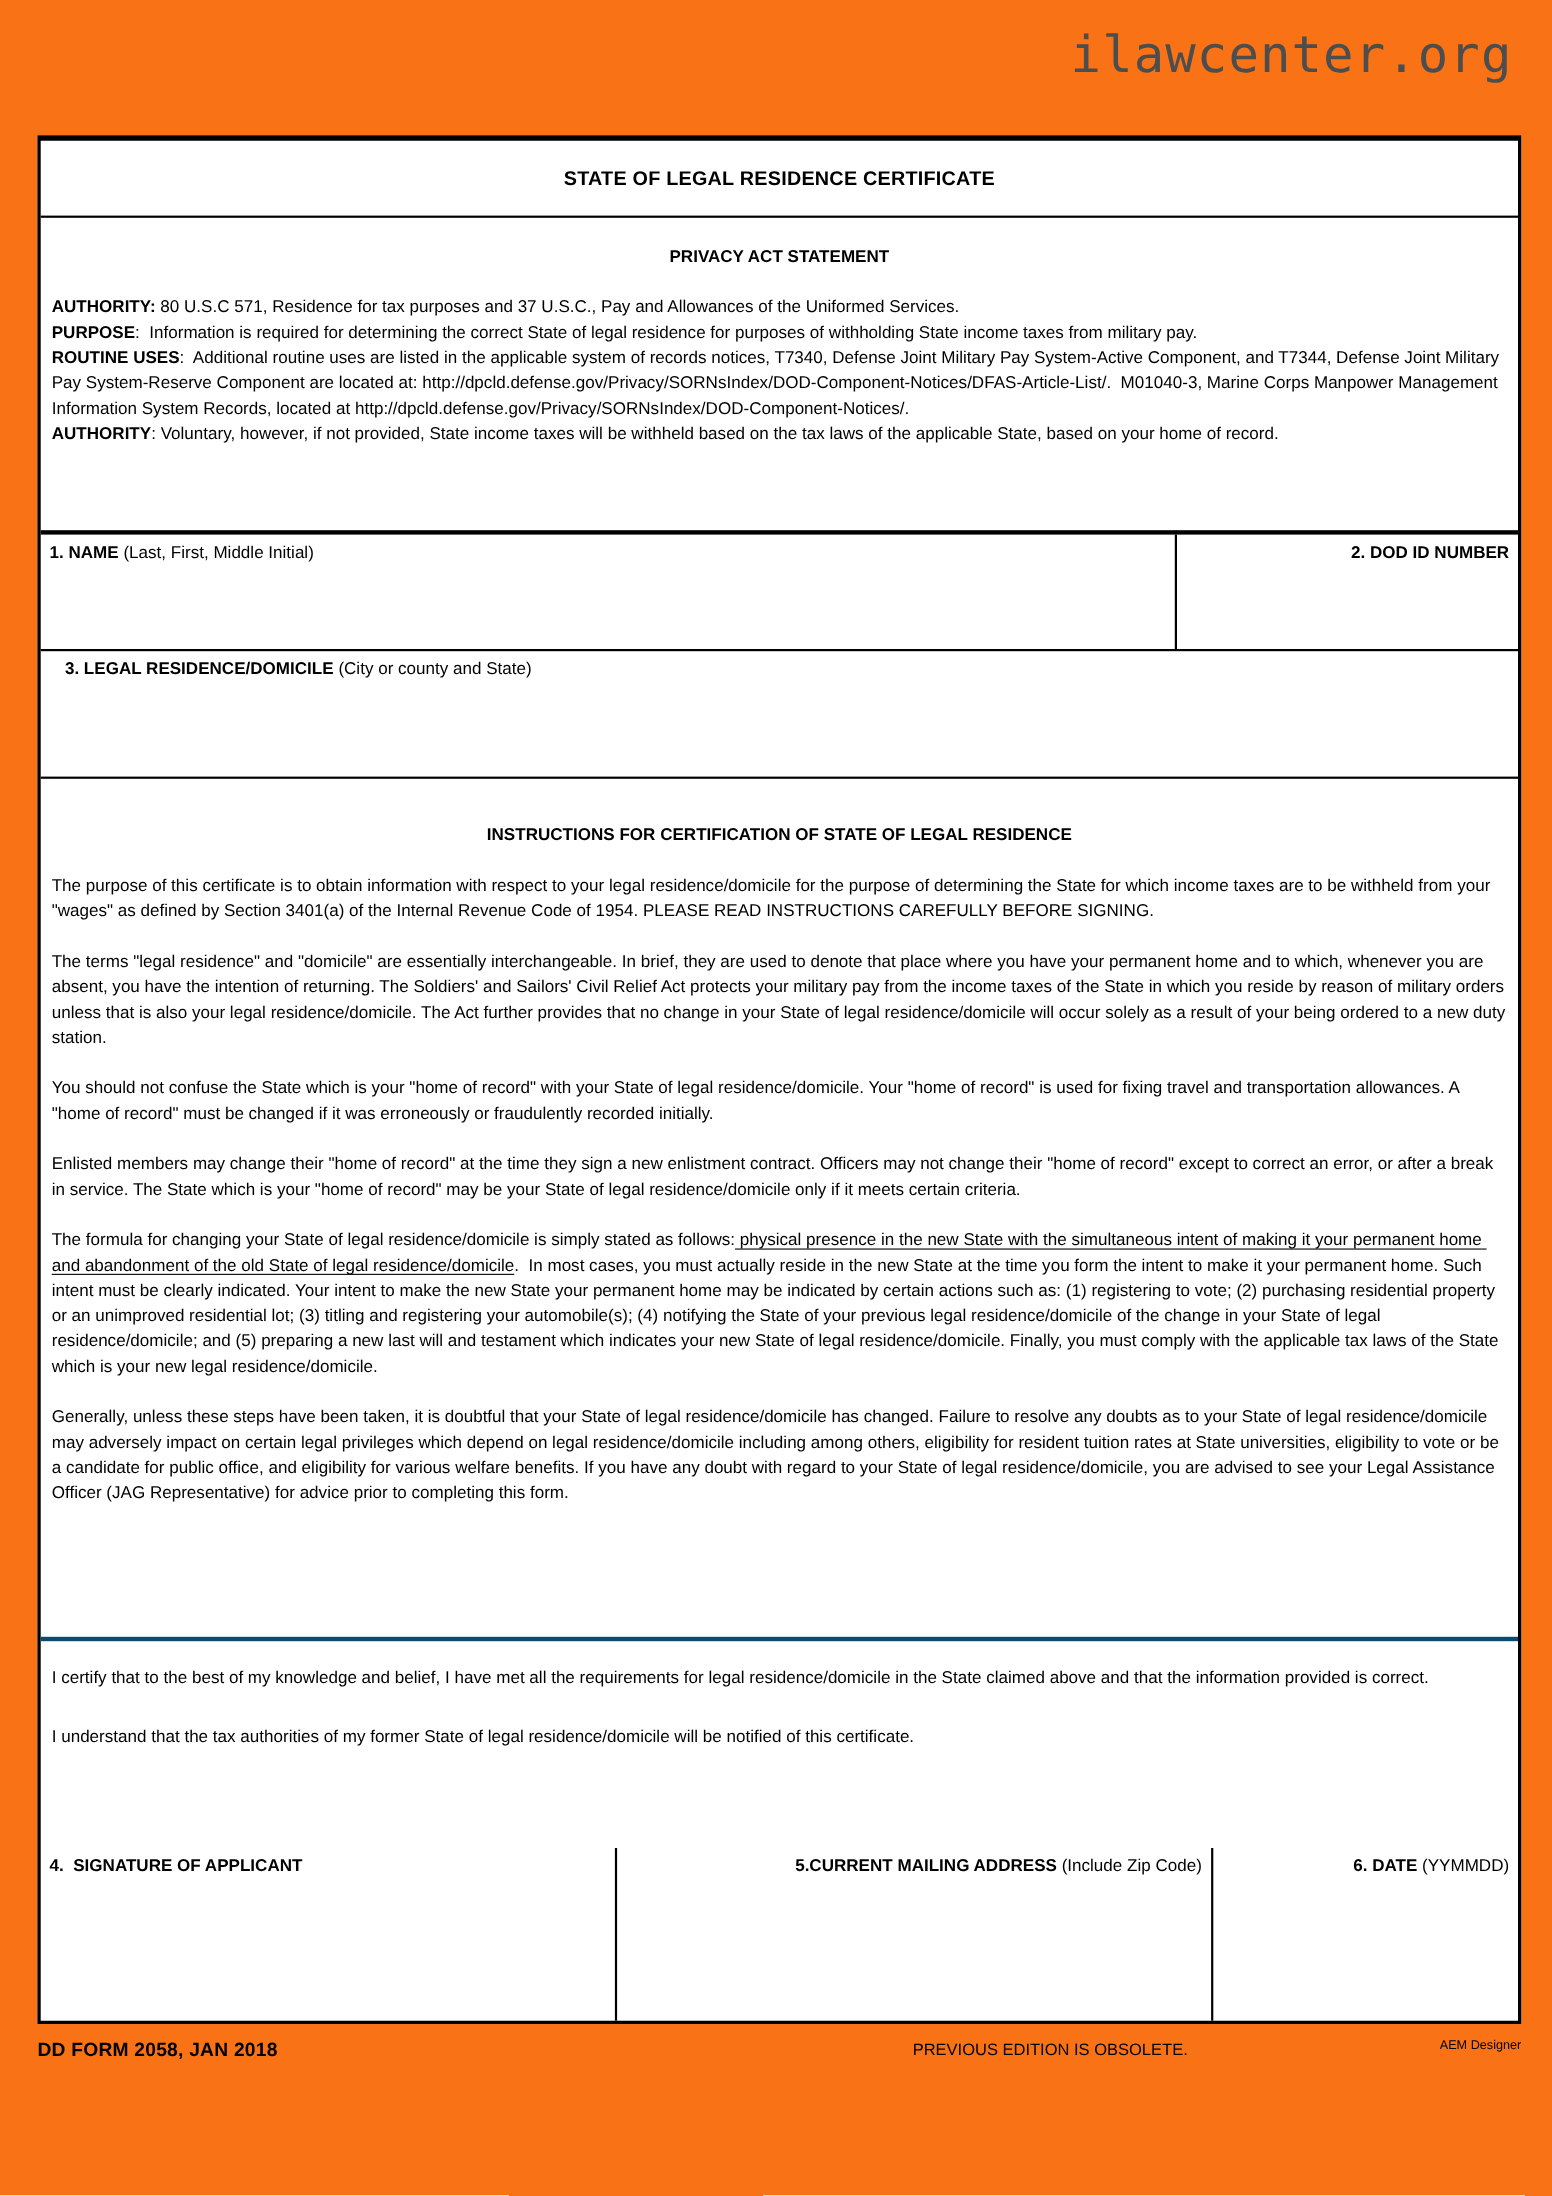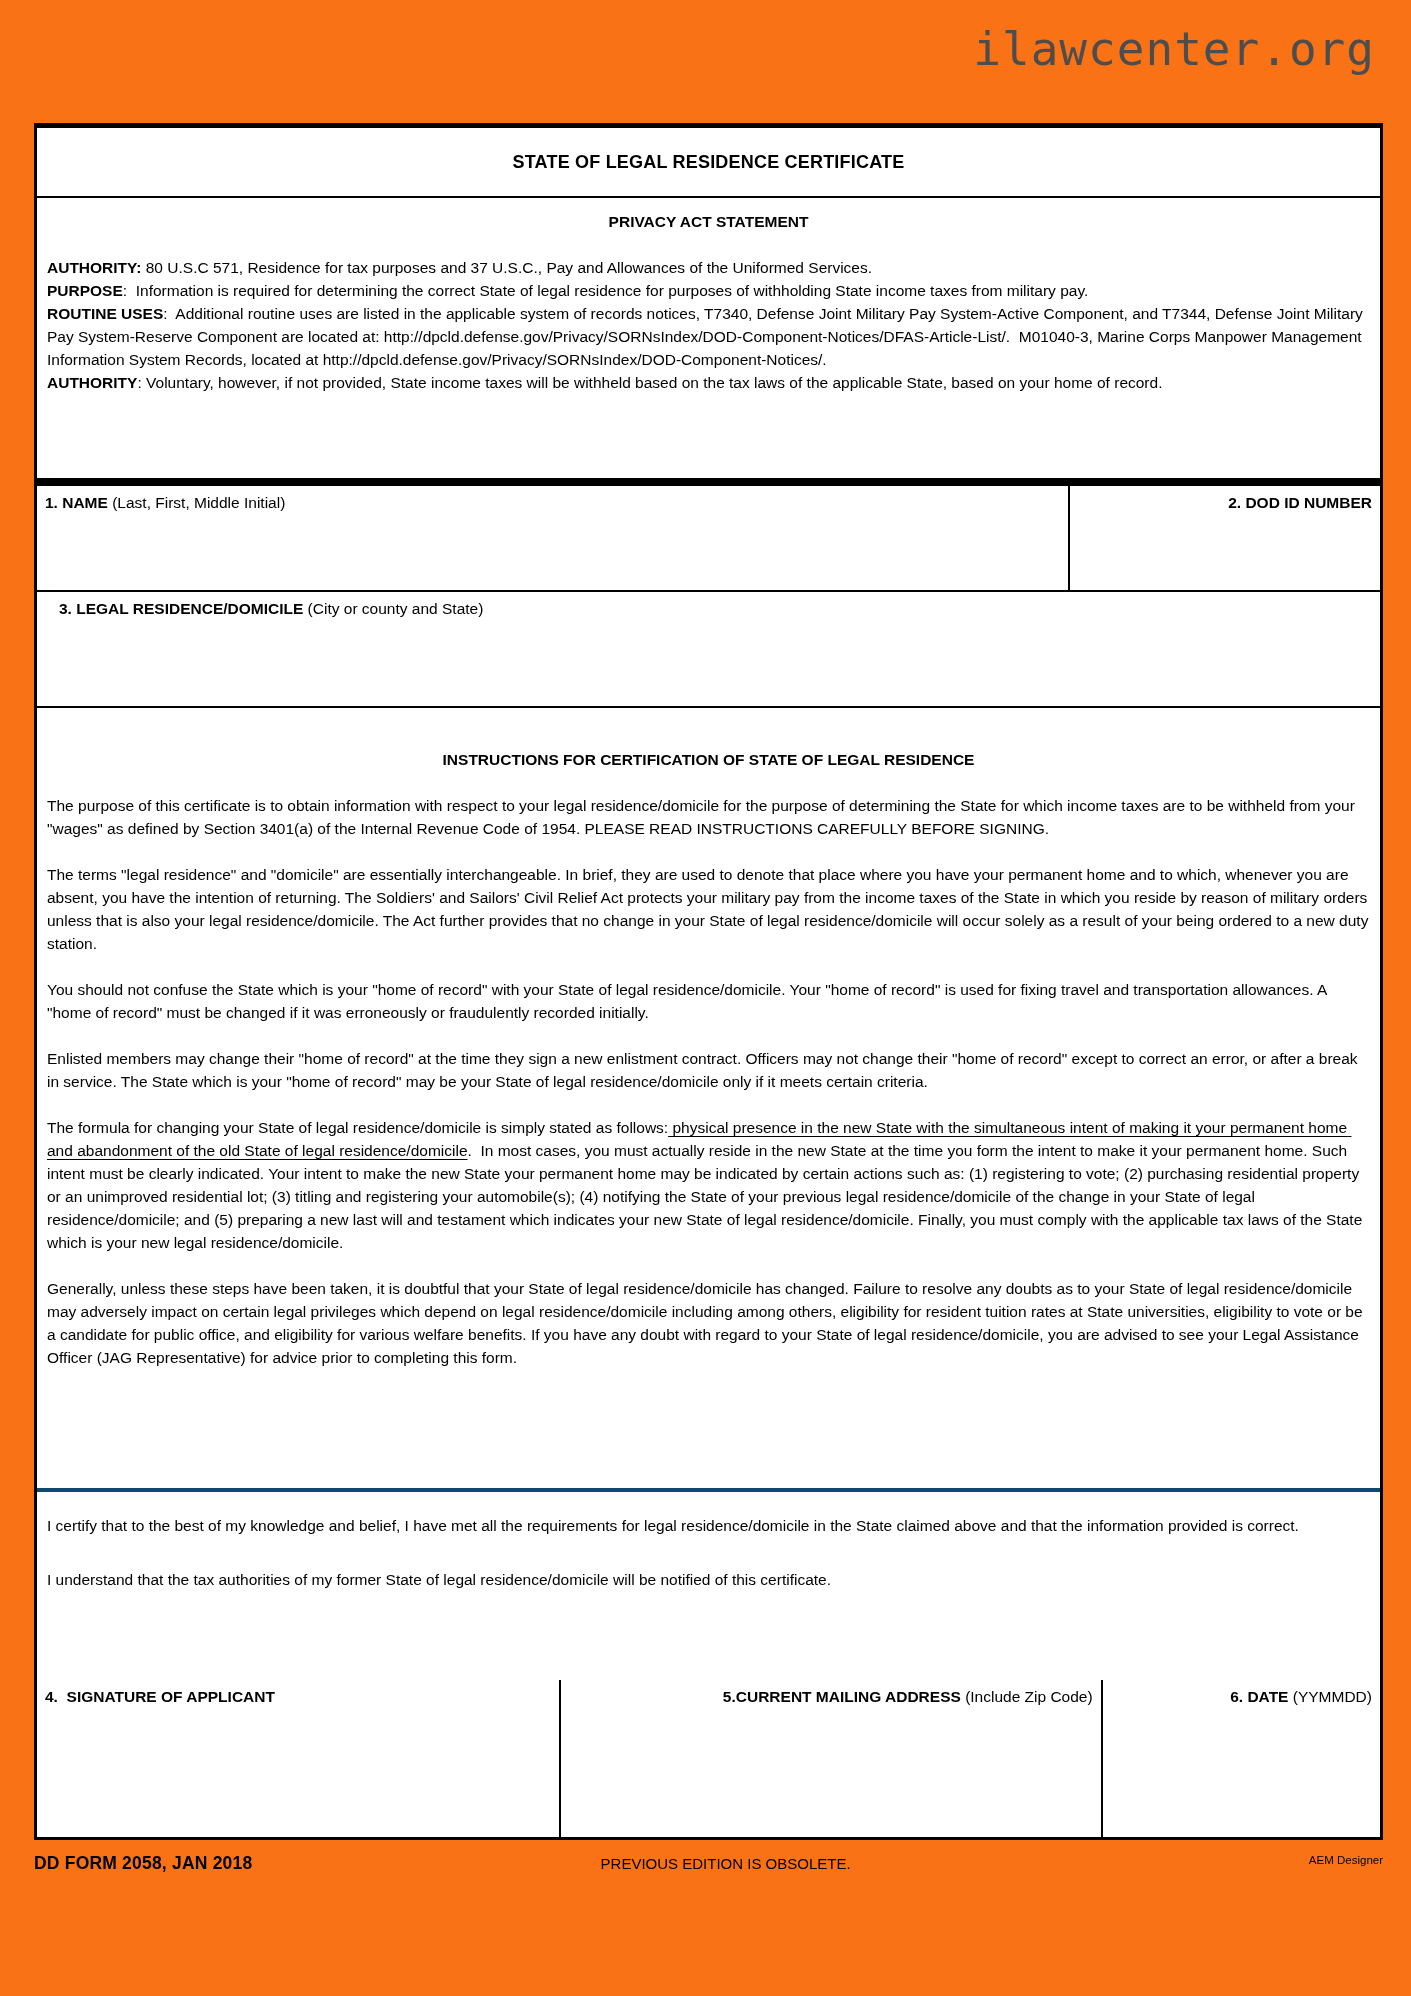--- a/index.html
+++ b/index.html
@@ -39,22 +39,22 @@
     display:flex;
     align-items:center;
     justify-content:center;
     font-weight:bold;
     font-size:18px;
     letter-spacing:.2px;
   }
   .txt { font-size:15.5px; line-height:23px; }
   .privacy {
     min-height:288px;
-    border-bottom:8px solid #000000;
-    padding:12px 10px 10px 10px;
+    border-bottom:4px solid #000000;
+    padding:24px 10px 10px 10px;
   }
   .section-heading {
     text-align:center;
     font-weight:bold;
     font-size:15.5px;
     line-height:23px;
   }
   .privacy-body { margin-top:23px; }
   .pre { white-space:pre-wrap; }
   .row { display:flex; align-items:stretch; border-bottom:2px solid #000; }
@@ -88,21 +88,21 @@
   .cell-date      { width:20.8%; }
   .footer {
     position:absolute;
     left:34px;
     top:1853px;
     width:1349px;
     display:flex;
     align-items:flex-start;
   }
   .footer-form-number { width:42%; font-weight:bold; font-size:17.5px; letter-spacing:.2px; }
-  .footer-edition { flex:1; font-size:15px; padding-top:2px; }
+  .footer-edition { flex:1; font-size:15px; padding-top:2px;text-align:center; }
   .footer-designer { font-size:11.5px; padding-top:1px; white-space:nowrap; }
 </style>
 </head>
 <body>
 
 <div class="page">
 
   <div class="watermark">ilawcenter.org</div>
 
   <div class="form-box">

